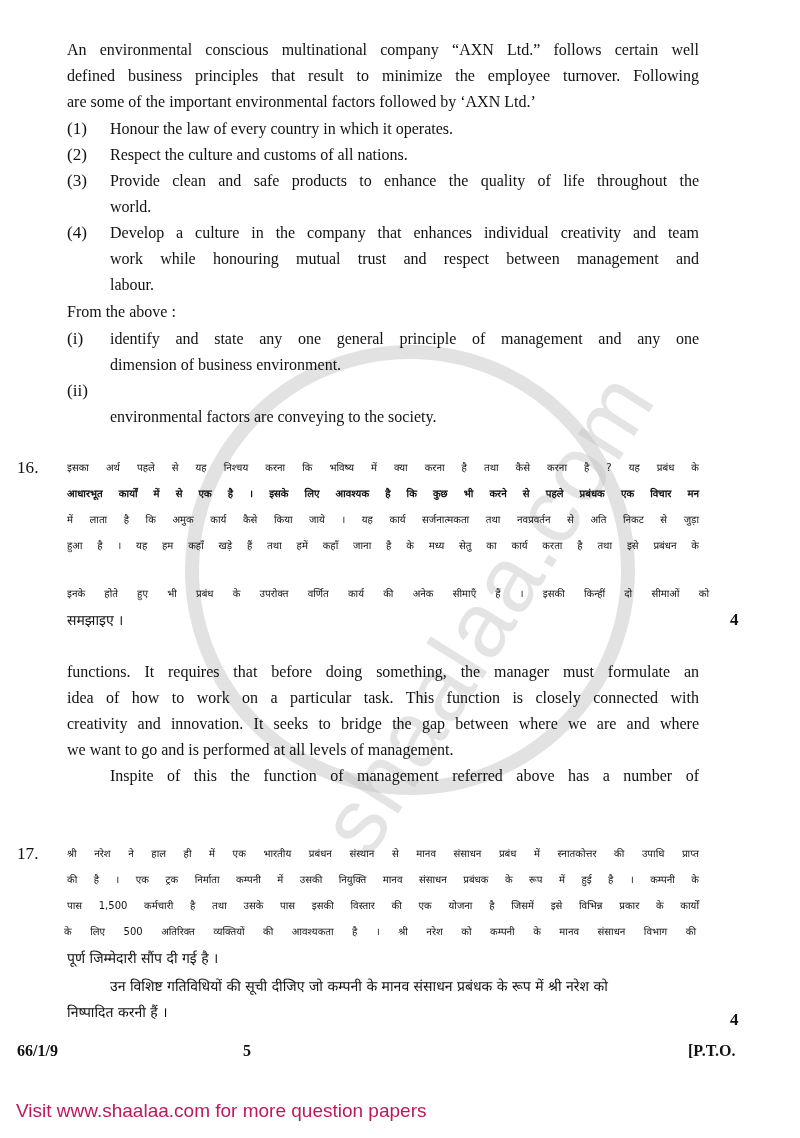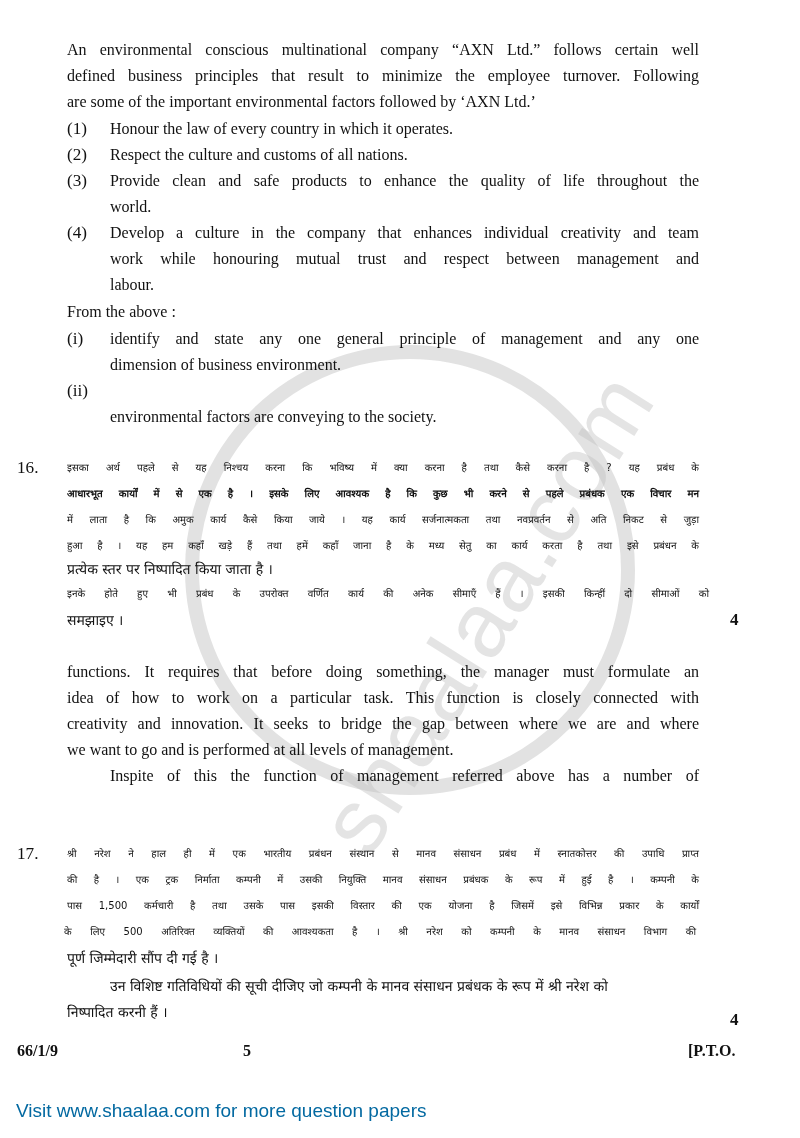--- a/index.html
+++ b/index.html
@@ -7,21 +7,21 @@
            font-family: "Liberation Serif", "DejaVu Serif", serif; color: #111; }
     .page { position: absolute; left: 0; top: 0; width: 800px; height: 1138px; }
     .line { position: absolute; font-size: 16px; line-height: 20px; white-space: nowrap; }
     .just { text-align: justify; text-align-last: justify; white-space: normal; }
     .hi { font-family: "DejaVu Sans", sans-serif; font-size: 14px; }
     .hi.just { font-size: 10px; }
     .num { position: absolute; font-size: 17.2px; line-height: 20px; }
     .mark { position: absolute; left: 730px; font-size: 17px; font-weight: bold; line-height: 20px; }
     .footer { position: absolute; font-size: 16px; font-weight: bold; line-height: 20px; }
     .visit { position: absolute; left: 16px; top: 1100px; font-family: "Liberation Sans", sans-serif;
-             font-size: 19px; color: #0369a1; }
+             font-size: 19px; color: #be185d; }
     .wm { position: absolute; left: 185px; top: 345px; width: 450px; height: 450px; border-radius: 50%;
           border: 14px solid rgba(190,190,190,0.45); box-sizing: border-box; pointer-events: none; }
     .wm-text { position: absolute; left: 215px; top: 560px; transform: rotate(-58deg);
                font-family: "Liberation Sans", sans-serif; font-size: 92px; color: rgba(190,190,190,0.42);
                pointer-events: none; white-space: nowrap; letter-spacing: 2px; }
   </style>
 </head>
 <body>
 
 <div class="page">
@@ -55,21 +55,20 @@
   <div class="line" style="left:110px; top:355px;">dimension of business environment.</div>
 
   <div class="num" style="left:67px; top:381px;">(ii)</div>
   <div class="line" style="left:110px; top:407px;text-align:right;">environmental factors are conveying to the society.</div>
 
   <div class="num" style="left:17px; top:458px;">16.</div>
   <div class="line hi just" style="left:67px; top:458px; width:632px;">इसका अर्थ पहले से यह निश्चय करना कि भविष्य में क्या करना है तथा कैसे करना है ? यह प्रबंध के</div>
   <div class="line hi just" style="left:67px; top:484px; width:632px;font-weight:bold;">आधारभूत कार्यों में से एक है । इसके लिए आवश्यक है कि कुछ भी करने से पहले प्रबंधक एक विचार मन</div>
   <div class="line hi just" style="left:67px; top:510px; width:632px;">में लाता है कि अमुक कार्य कैसे किया जाये । यह कार्य सर्जनात्मकता तथा नवप्रवर्तन से अति निकट से जुड़ा</div>
   <div class="line hi just" style="left:67px; top:536px; width:632px;">हुआ है । यह हम कहाँ खड़े हैं तथा हमें कहाँ जाना है के मध्य सेतु का कार्य करता है तथा इसे प्रबंधन के</div>
-  <div class="line hi" style="left:67px; top:559px;">प्रत्येक स्तर पर निष्पादित किया जाता है ।</div>
   <div class="line hi just" style="left:67px; top:584px; width:642px;">इनके होते हुए भी प्रबंध के उपरोक्त वर्णित कार्य की अनेक सीमाएँ हैं । इसकी किन्हीं दो सीमाओं को</div>
   <div class="line hi" style="left:67px; top:610px;">समझाइए ।</div>
   <div class="mark" style="top:610px;">4</div>
 
   <div class="line just" style="left:67px; top:662px; width:632px;">functions. It requires that before doing something, the manager must formulate an</div>
   <div class="line just" style="left:67px; top:688px; width:632px;">idea of how to work on a particular task. This function is closely connected with</div>
   <div class="line just" style="left:67px; top:714px; width:632px;">creativity and innovation. It seeks to bridge the gap between where we are and where</div>
   <div class="line" style="left:67px; top:740px;">we want to go and is performed at all levels of management.</div>
   <div class="line just" style="left:110px; top:766px; width:589px;">Inspite of this the function of management referred above has a number of</div>
 

